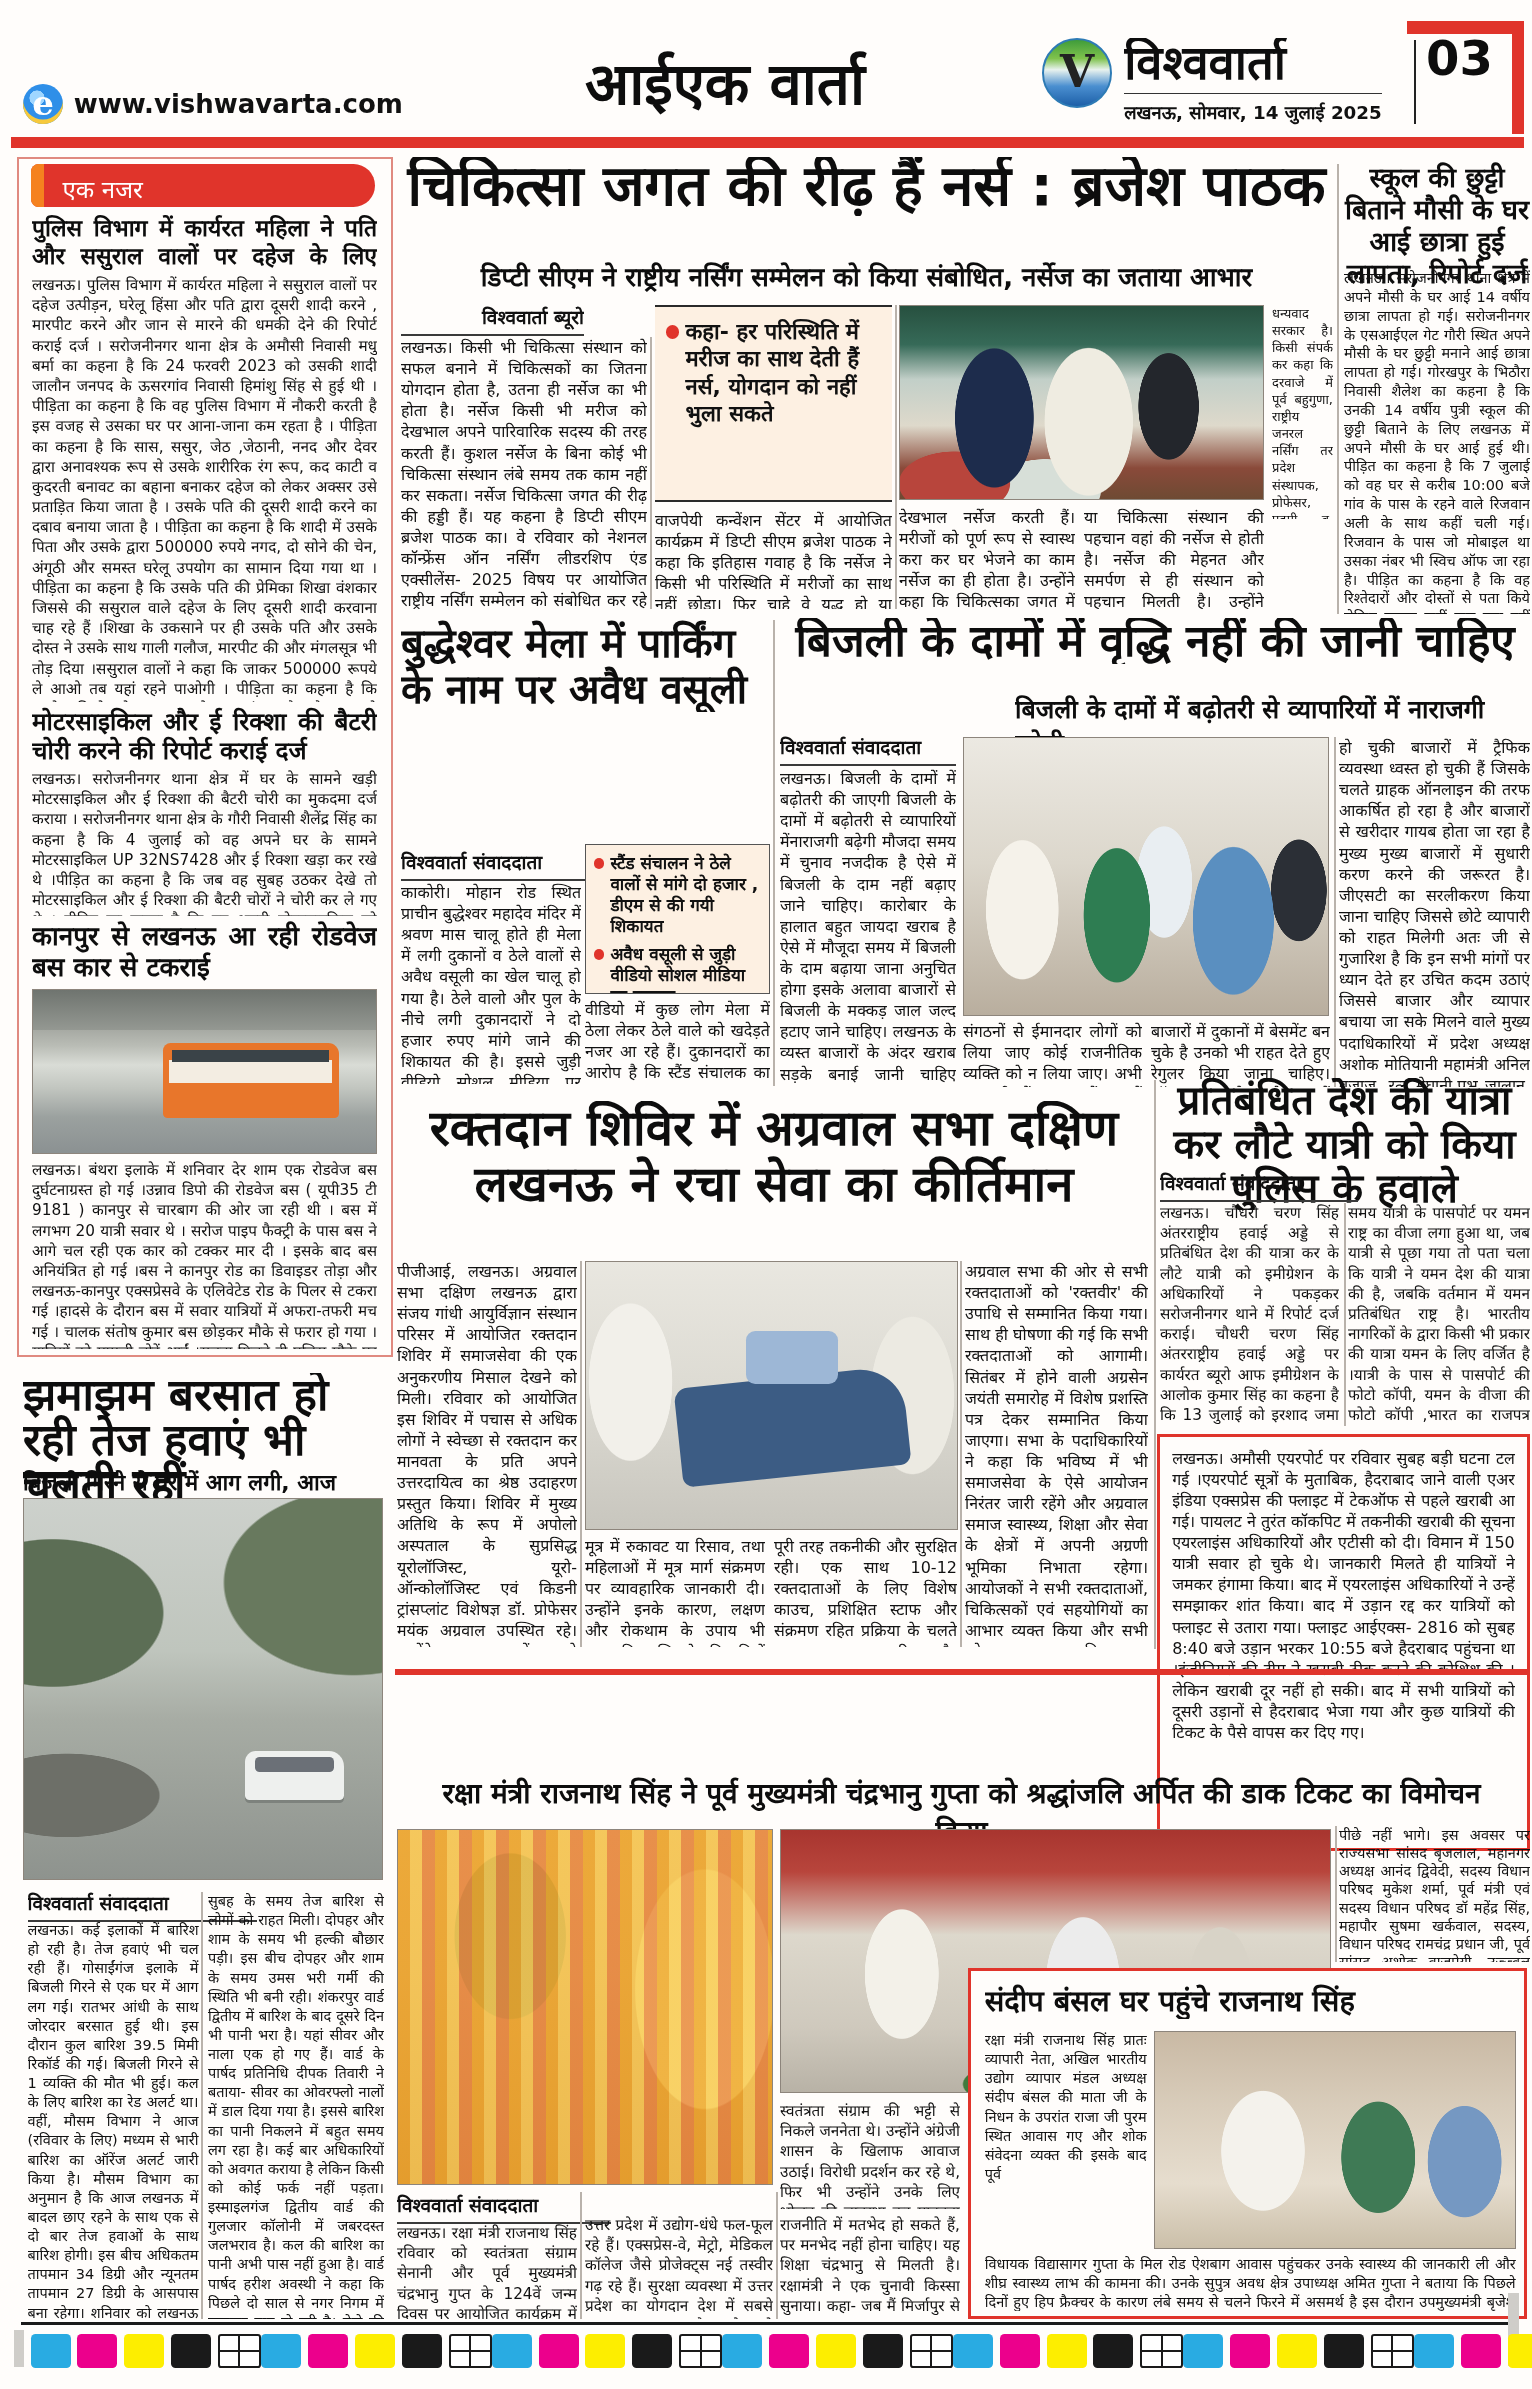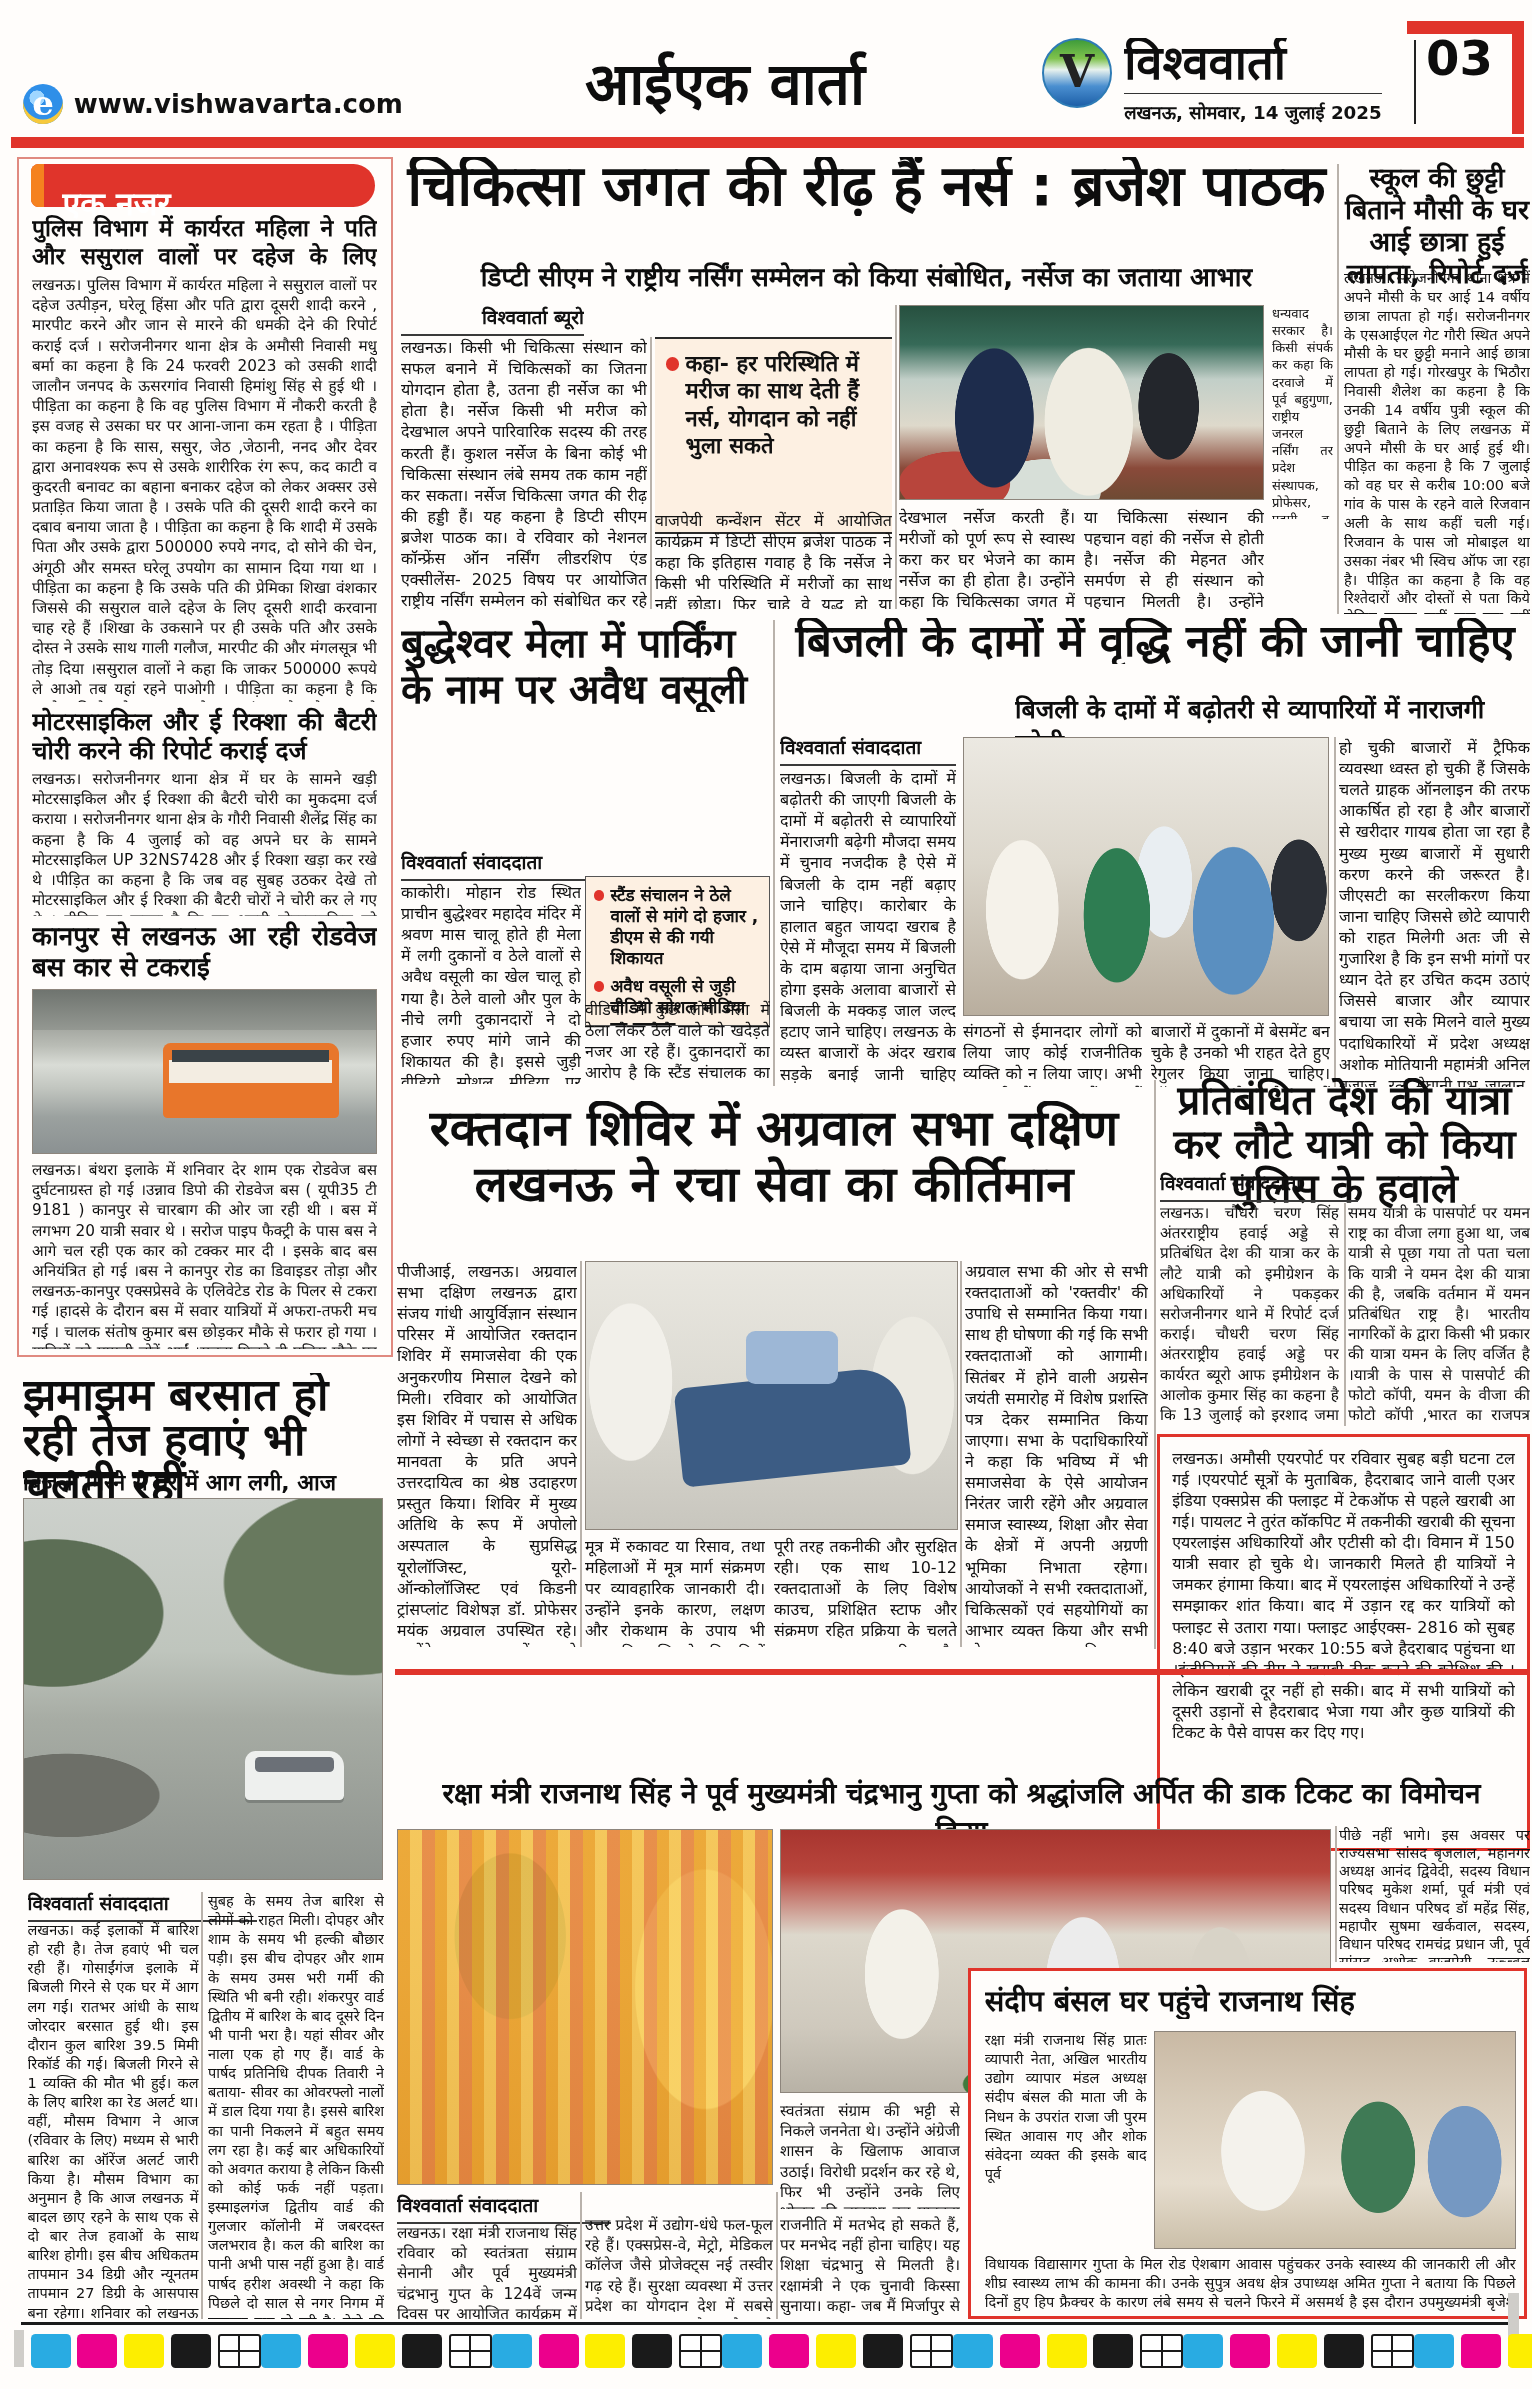--- a/index.html
+++ b/index.html
@@ -10,21 +10,21 @@
   .abs { position:absolute; }
   .jbody { text-align:justify; overflow:hidden; line-height:1.32; }
   .center { text-align:center; }
   .byline { font-weight:bold; font-size:19px; border-bottom:2.3px solid #3a3a3a; padding-bottom:3.8px; overflow:hidden; white-space:nowrap; }
   .hl { font-weight:bold; color:#0d0d0d; overflow:hidden; }
   .vrule { position:absolute; width:1.5px; background:#b9b2ab; }
   .hrule { position:absolute; background:#1a1a1a; }
   .redrule { position:absolute; background:#e0342b; }
   .photo { position:absolute; overflow:hidden; border:0.8px solid #8d857c; }
   .rbox { position:absolute; border:3.1px solid #e0342b; background:#fffdfb; overflow:hidden; }
-  .quotebox { position:absolute; background:#fdf0e2; overflow:hidden;margin-top:32px; }
+  .quotebox { position:absolute; background:#fdf0e2; overflow:hidden; }
   .bullet { display:inline-block; width:13.7px; height:13.7px; border-radius:50%; background:#e0342b; margin-right:6.1px; flex:0 0 auto; margin-top:7.6px; }
   .qline { display:flex; align-items:flex-start; font-weight:bold; }
   
   .mast-logo { width:70px; height:70px; border-radius:50%; background:linear-gradient(180deg,#3f9c3a 0%,#7fc24d 28%,#e8f2ee 45%,#4a8fd0 70%,#1d5fa8 100%); border:2.3px solid #2e7bb5; position:relative; }
   .mast-logo .v { position:absolute; left:0; top:6.1px; width:100%; text-align:center; font-size:44px; font-weight:bold; color:#222; font-family:"DejaVu Serif",serif; }
   .e-icon { width:40px; height:40px; border-radius:50%; background:radial-gradient(circle at 35% 35%, #9fd6ff 0 20%, #2f8fe8 21% 100%); color:#fff; font-size:34px; font-weight:bold; text-align:center; line-height:38px; font-family:"DejaVu Serif",serif; box-shadow:inset 0 -4.6px 0 #f7c93c; }
   
   .cmykrow { position:absolute; left:30.5px; top:2334px; width:1473px; display:flex; justify-content:space-between; }
   .cmyk { display:flex; gap:6.9px; }
   .sw { width:40px; height:34px; border-radius:4.6px; }
@@ -98,21 +98,21 @@
   </div>
   <div class="redrule" style="left:1407px; top:21.4px; width:117px; height:12.2px;"></div>
   <div class="redrule" style="left:1512px; top:21.4px; width:12.2px; height:113px;"></div>
   <div class="abs" style="left:1414px; top:40px; width:2.3px; height:84px; background:#222;"></div>
   <div class="abs hl" style="left:1426px; top:32px; width:84px; font-size:48px; line-height:1.1;">03</div>
   <div class="redrule" style="left:10.7px; top:137px; width:1513px; height:10.7px;"></div>
 
   <div class="abs" style="left:17px; top:157px; width:376px; height:1200px; border:2.3px solid #e08a80;"></div>
   <div class="abs" style="left:30.5px; top:164px; width:344px; height:43px; background:#e0342b; border-radius:7.6px 21.4px 21.4px 7.6px;">
     <div class="abs" style="left:0; top:0; width:13.7px; height:43px; background:#f5821f; border-radius:7.6px 0 0 7.6px;"></div>
-    <div style="color:#fff; font-size:32px; font-weight:bold; padding:17px 0 0 32px;">एक नजर</div>
+    <div style="color:#fff; font-size:24px; font-weight:normal; padding:8px 0 0 32px;">एक नजर</div>
   </div>
   <div class="abs hl jbody" style="left:32px; top:215px; width:345px; height:55px; font-size:23px; line-height:1.2;">पुलिस विभाग में कार्यरत महिला ने पति और ससुराल वालों पर दहेज के लिए प्रताड़ित करने का मामला दर्ज</div>
   <div class="abs jbody" style="left:32px; top:275px; width:345px; height:427px; font-size:15.3px;">लखनऊ। पुलिस विभाग में कार्यरत महिला ने ससुराल वालों पर दहेज उत्पीड़न, घरेलू हिंसा और पति द्वारा दूसरी शादी करने , मारपीट करने और जान से मारने की धमकी देने की रिपोर्ट कराई दर्ज । सरोजनीनगर थाना क्षेत्र के अमौसी निवासी मधु बर्मा का कहना है कि 24 फरवरी 2023 को उसकी शादी जालौन जनपद के ऊसरगांव निवासी हिमांशु सिंह से हुई थी । पीड़िता का कहना है कि वह पुलिस विभाग में नौकरी करती है इस वजह से उसका घर पर आना-जाना कम रहता है । पीड़िता का कहना है कि सास, ससुर, जेठ ,जेठानी, ननद और देवर द्वारा अनावश्यक रूप से उसके शारीरिक रंग रूप, कद काटी व कुदरती बनावट का बहाना बनाकर दहेज को लेकर अक्सर उसे प्रताड़ित किया जाता है । उसके पति की दूसरी शादी करने का दबाव बनाया जाता है । पीड़िता का कहना है कि शादी में उसके पिता और उसके द्वारा 500000 रुपये नगद, दो सोने की चेन, अंगूठी और समस्त घरेलू उपयोग का सामान दिया गया था । पीड़िता का कहना है कि उसके पति की प्रेमिका शिखा वंशकार जिससे की ससुराल वाले दहेज के लिए दूसरी शादी करवाना चाह रहे हैं ।शिखा के उकसाने पर ही उसके पति और उसके दोस्त ने उसके साथ गाली गलौज, मारपीट की और मंगलसूत्र भी तोड़ दिया ।ससुराल वालों ने कहा कि जाकर 500000 रूपये ले आओ तब यहां रहने पाओगी । पीड़िता का कहना है कि उसके पति ने उसे व्हाट्सएप, फेसबुक इंस्टा और स्नैप पर उसे ब्लॉक कर दिया है और उसका फोन कॉल भी नहीं उठाता है । पीड़िता का कहना है कि उसके ससुराल, वालों ने उसकी अलमारी में रखे मंगलसूत्र हार, हार सेट, दो चैन, चार अंगूठी, चार कंगन, पायल और उसमें रखे 50000 रुपये नगद निकाल लिये ।  पीड़ित का कहना है कि उसके पति और उसकी प्रेमिका द्वारा उसे मानसिक और शारीरिक रूप से लगातार प्रताड़ित किया जा रहा है और ससुराल वालों द्वारा उत्पीड़ित किया जा रहा है । फोन पर गाली गलौज की जाती है और जान से मारने की धमकी दी जाती है । पीड़िता ने इसकी शिकायत सरोजनीनगर थाने में दर्ज कराई । सरोजनीनगर पुलिस रिपोर्ट दर्ज कर जांच पड़ताल कर रही है ।</div>
   <div class="abs hl jbody" style="left:32px; top:707px; width:345px; height:58px; font-size:24.4px; line-height:1.2;">मोटरसाइकिल और ई रिक्शा की बैटरी चोरी करने की रिपोर्ट कराई दर्ज</div>
   <div class="abs jbody" style="left:32px; top:769px; width:345px; height:147px; font-size:15.3px;">लखनऊ। सरोजनीनगर थाना क्षेत्र में घर के सामने खड़ी मोटरसाइकिल और ई रिक्शा की बैटरी चोरी का मुकदमा दर्ज कराया । सरोजनीनगर थाना क्षेत्र के गौरी निवासी शैलेंद्र सिंह का कहना है कि 4 जुलाई को वह अपने घर के सामने मोटरसाइकिल UP 32NS7428 और ई रिक्शा खड़ा कर रखे थे  ।पीड़ित का कहना है कि जब वह सुबह उठकर देखे तो मोटरसाइकिल और ई रिक्शा की बैटरी चोरों ने चोरी कर ले गए थे  । पीड़ित का कहना है कि वह अपनी मोटरसाइकिल को आसपास ढूंढे पर कहीं  उसका अता-पता नहीं चल सका ।पीड़ित ने सरोजनीनगर थाने में इसकी सूचना दी । सरोजनीनगर पुलिस रिपोर्ट दर्ज कर जांच पड़ताल कर रही है ।</div>
   <div class="abs hl jbody" style="left:32px; top:921px; width:345px; height:64px; font-size:26px; line-height:1.2;">कानपुर से लखनऊ आ रही रोडवेज बस कार से टकराई</div>
   <div class="photo ph-bus" style="left:32px; top:989px; width:345px; height:165px;">
     <div class="shape" style="left:130px; top:53px; width:176px; height:75px; background:#e8762b; border-radius:7.6px 10.7px 4.6px 4.6px;"></div>
     <div class="shape" style="left:136px; top:70px; width:163px; height:23px; background:#f3ede2;"></div>
     <div class="shape" style="left:139px; top:60px; width:157px; height:12.2px; background:#3a4348;"></div>

